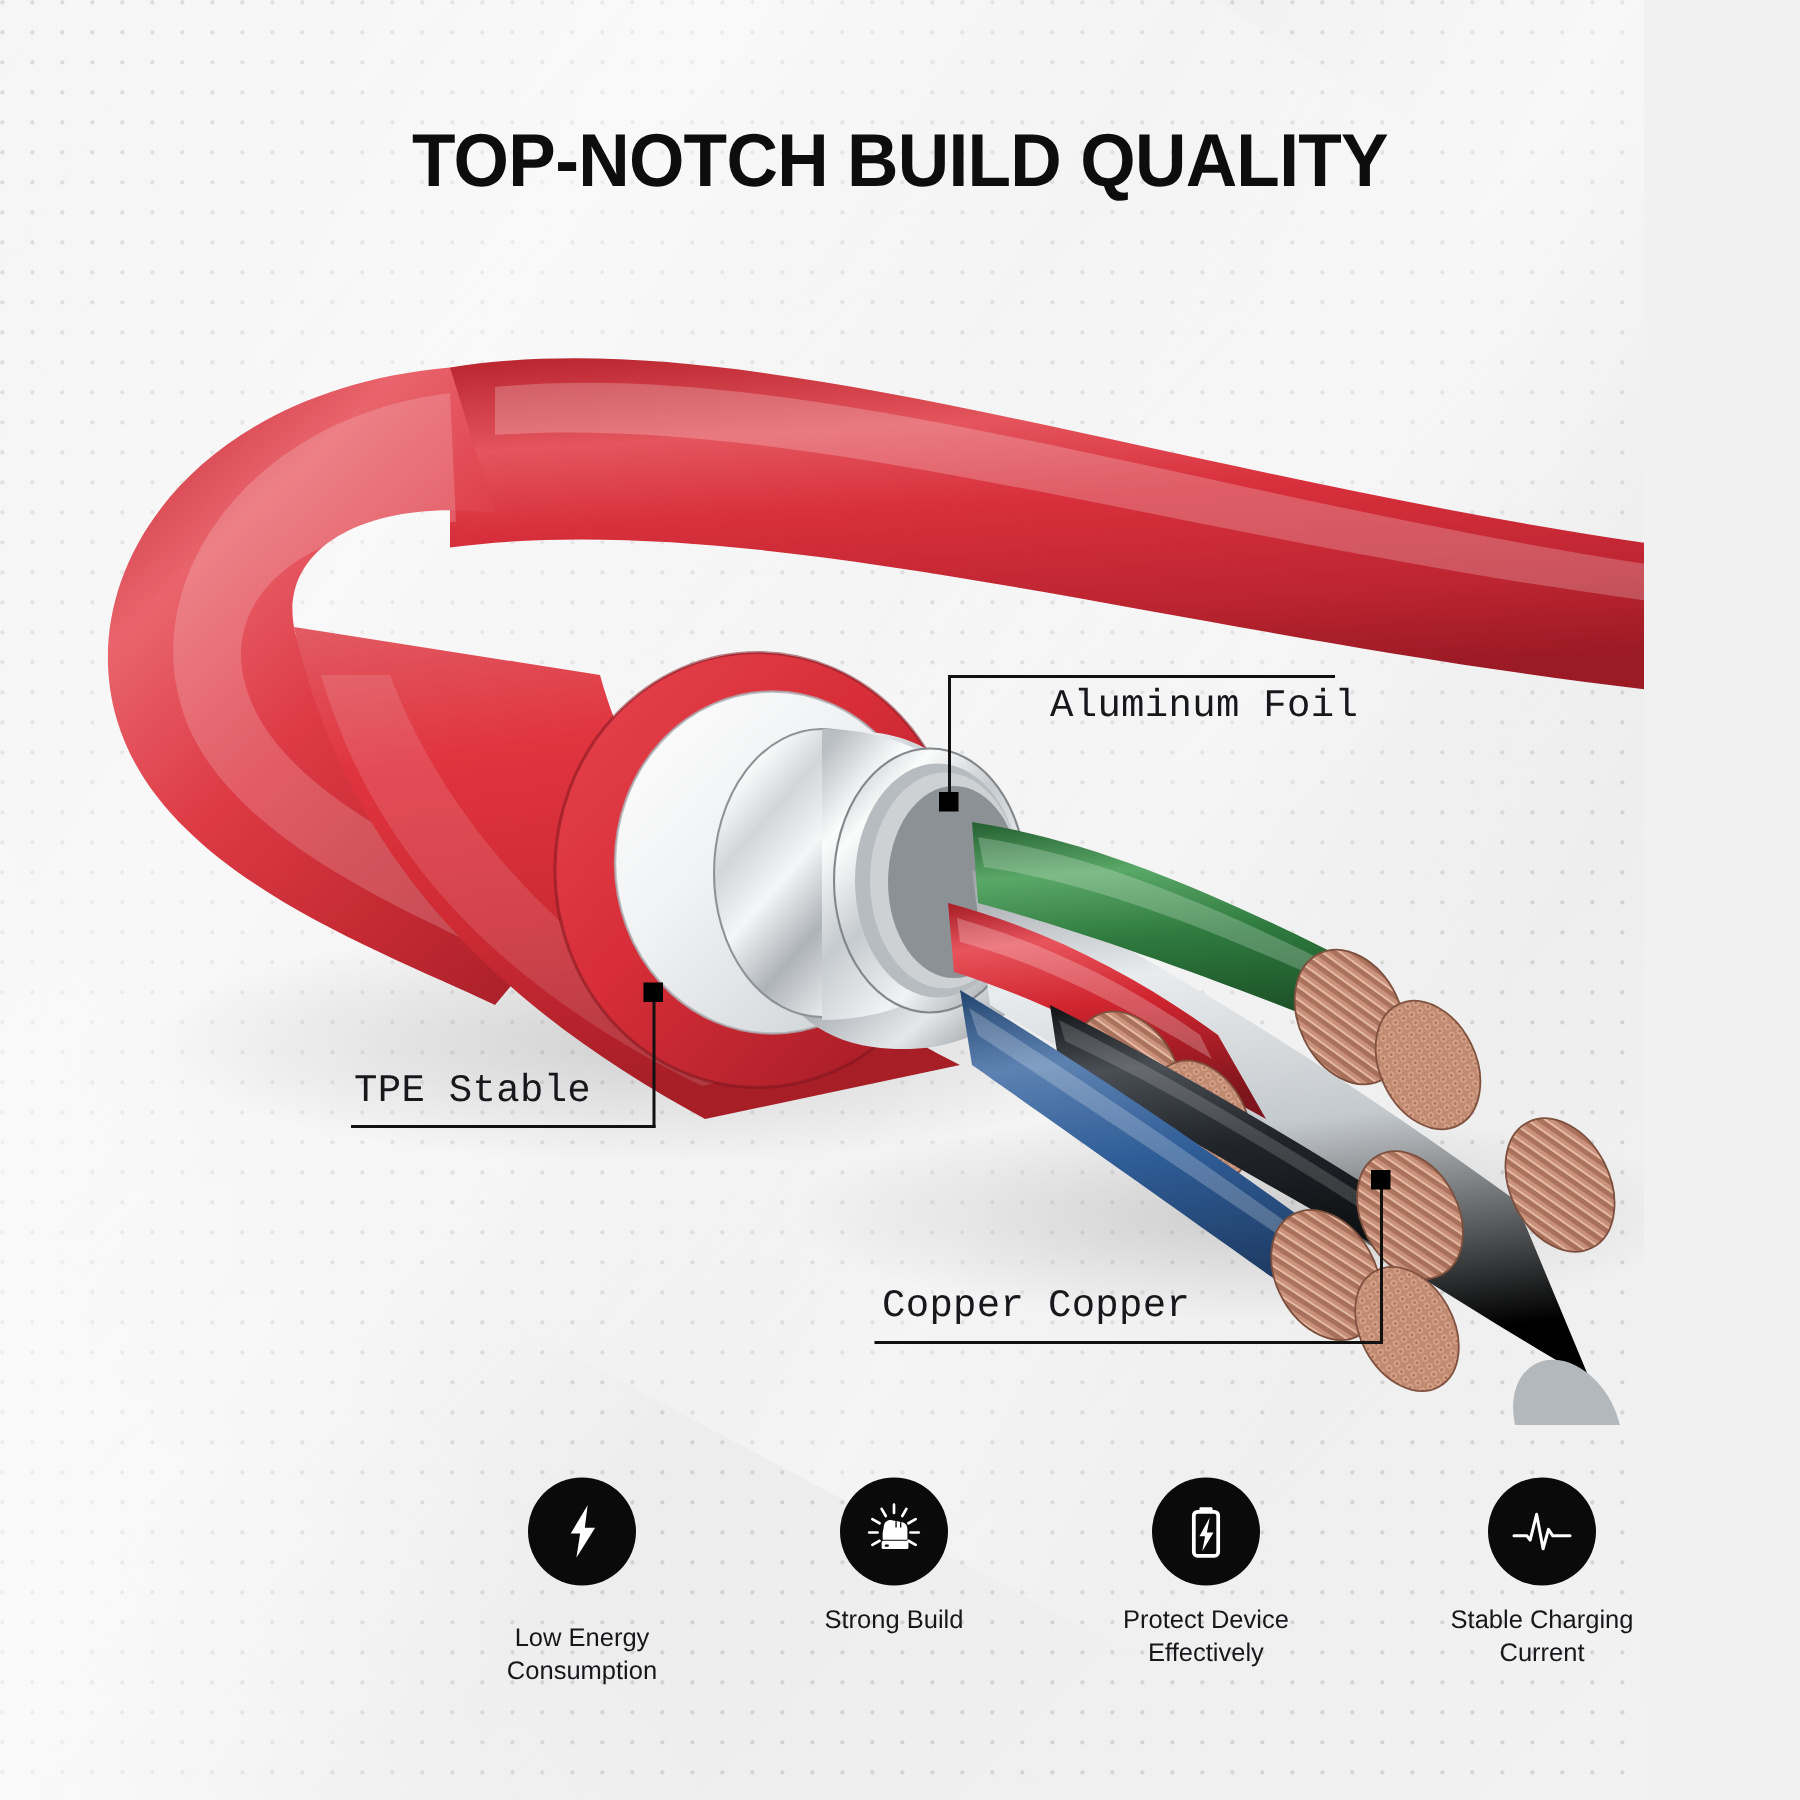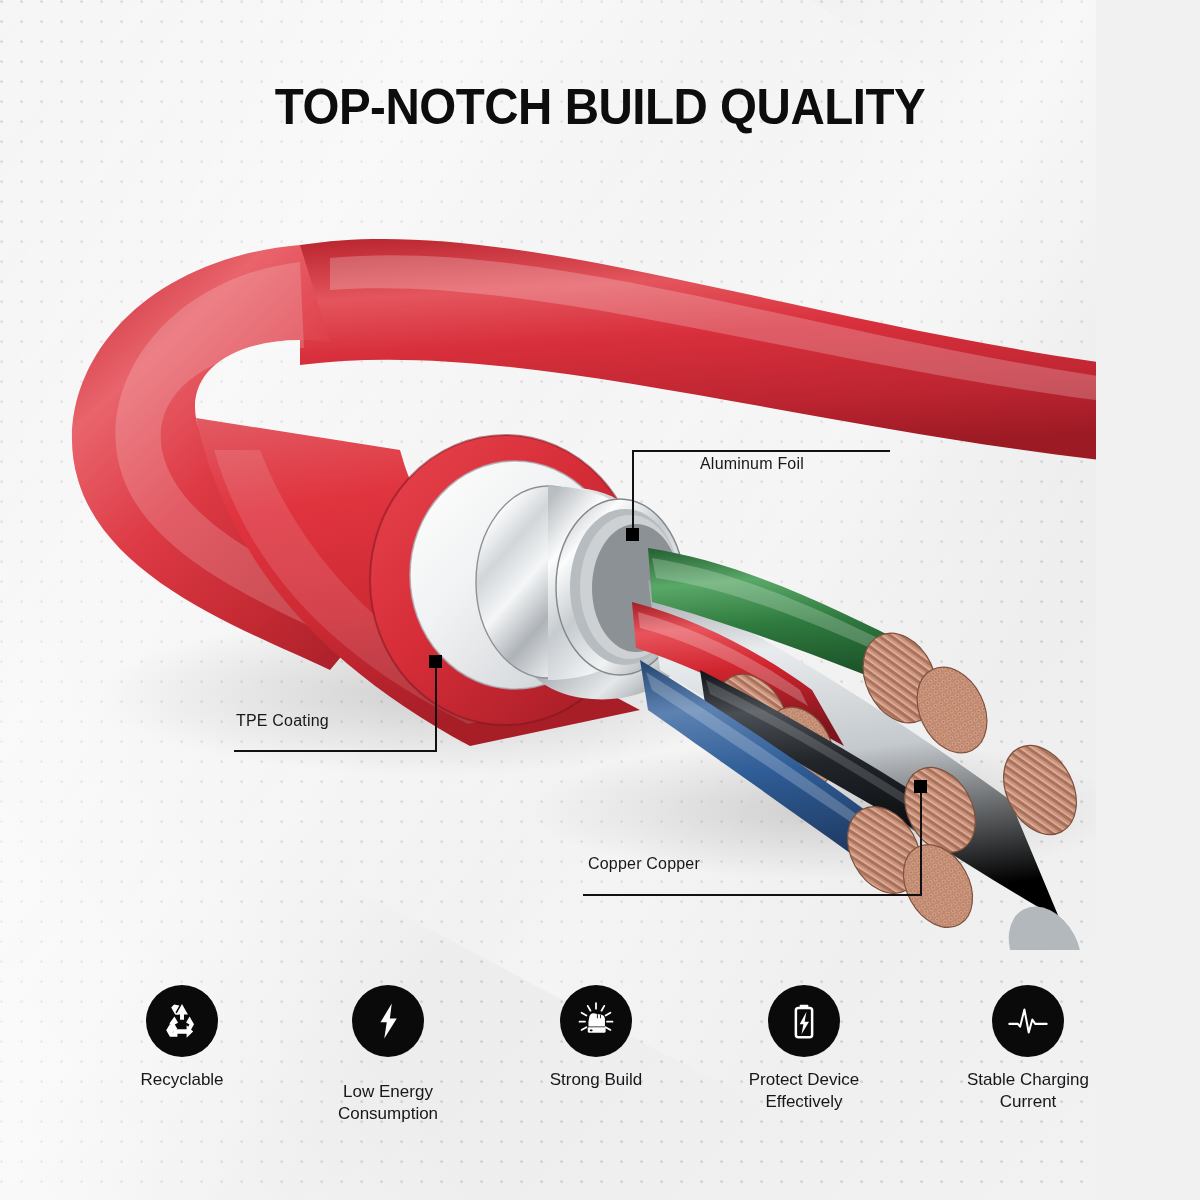--- a/index.html
+++ b/index.html
@@ -24,22 +24,22 @@
     background:linear-gradient(to right,rgba(255,255,255,0) 0%,rgba(255,255,255,.42) 52%,rgba(255,255,255,0) 100%);
     transform:rotate(-34deg);pointer-events:none;}
 
   #title{position:absolute;left:0;top:78px;width:1200px;text-align:center;
     font-family:"Liberation Sans",sans-serif;
     font-weight:bold;font-size:50px;letter-spacing:-0.5px;color:#0d0d0d;
     transform:scaleX(.95);transform-origin:center;white-space:nowrap;}
 
   #art{position:absolute;left:0;top:150px;width:1200px;height:800px;}
 
-  .label{position:absolute;font-family:Liberation Sans, sans-serif;
-    font-size:16px;color:#16181c;white-space:nowrap;letter-spacing:.2px;}
+  .label{position:absolute;font-family:Liberation Mono, monospace;
+    font-size:26px;color:#16181c;white-space:nowrap;letter-spacing:.2px;}
 
   .lead-h{position:absolute;background:#111;height:2px;}
   .lead-v{position:absolute;background:#111;width:2px;}
   .lead-sq{position:absolute;background:#000;width:13px;height:13px;}
 
   
   #features{position:absolute;left:0;top:985px;width:1200px;height:180px;}
   .feat{position:absolute;width:200px;text-align:center;}
   .feat .circle{width:72px;height:72px;border-radius:50%;background:#0a0a0a;
     margin:0 auto;display:flex;align-items:center;justify-content:center;}
@@ -264,47 +264,32 @@
     <div class="lead-h" style="left:632px;top:450px;width:258px;"></div>
     <div class="lead-v" style="left:632px;top:450px;height:86px;"></div>
     <div class="lead-sq" style="left:626px;top:528px;"></div>
     <div class="label" style="left:700px;top:455px;">Aluminum Foil</div>
   </div>
 
   <div>
     <div class="lead-h" style="left:234px;top:750px;width:203px;"></div>
     <div class="lead-v" style="left:435px;top:663px;height:89px;"></div>
     <div class="lead-sq" style="left:429px;top:655px;"></div>
-    <div class="label" style="left:236px;top:712px;">TPE Coating</div>
+    <div class="label" style="left:236px;top:712px;">TPE Stable</div>
   </div>
 
   <div>
     <div class="lead-h" style="left:583px;top:894px;width:339px;"></div>
     <div class="lead-v" style="left:920px;top:788px;height:107px;"></div>
     <div class="lead-sq" style="left:914px;top:780px;"></div>
     <div class="label" style="left:588px;top:855px;">Copper Copper</div>
   </div>
 
   <div id="features">
 
-    <div class="feat" style="left:82px;top:0;">
-      <div class="circle">
-        <svg width="42" height="42" viewBox="0 0 64 64">
-          <g fill="#fff">
-            <path d="M32 6 L41 22 L35 22 L35 30 L29 30 L29 22 L23 22 Z"></path>
-            <path d="M20.5 25 L26 34.5 L21 37.4 L25 44.3 L19.8 47.3 L13 35.5 Z"></path>
-            <path d="M43.5 25 L50.3 36.8 L44.6 47.3 L39.4 44.3 L43.4 37.4 L38.2 34.4 Z"></path>
-            <path d="M18.5 44.5 L39 44.5 L39 38.5 L49 48 L39 57.5 L39 51.5 L18.5 51.5 Z"></path>
-            <path d="M13.6 36.5 L8 46 L13.6 56 L25 56 L25 49.5 L17.5 49.5 L20.5 44 Z"></path>
-            <path d="M28 8.5 L22 19 L27.5 22 L21.5 22 L15.5 11.5 L20 7 Z"></path>
-          </g>
-        </svg>
-      </div>
-      <div class="fname">Recyclable</div>
-    </div>
 
     <div class="feat" style="left:288px;top:0;">
       <div class="circle">
         <svg width="40" height="40" viewBox="0 0 64 64">
           <path d="M38 4 L20 34 L30 34 L26 60 L46 28 L35 28 Z" fill="#fff"></path>
         </svg>
       </div>
       <div class="fname" style="white-space:pre-line;margin-top:24px;">Low Energy
 Consumption</div>
     </div>

